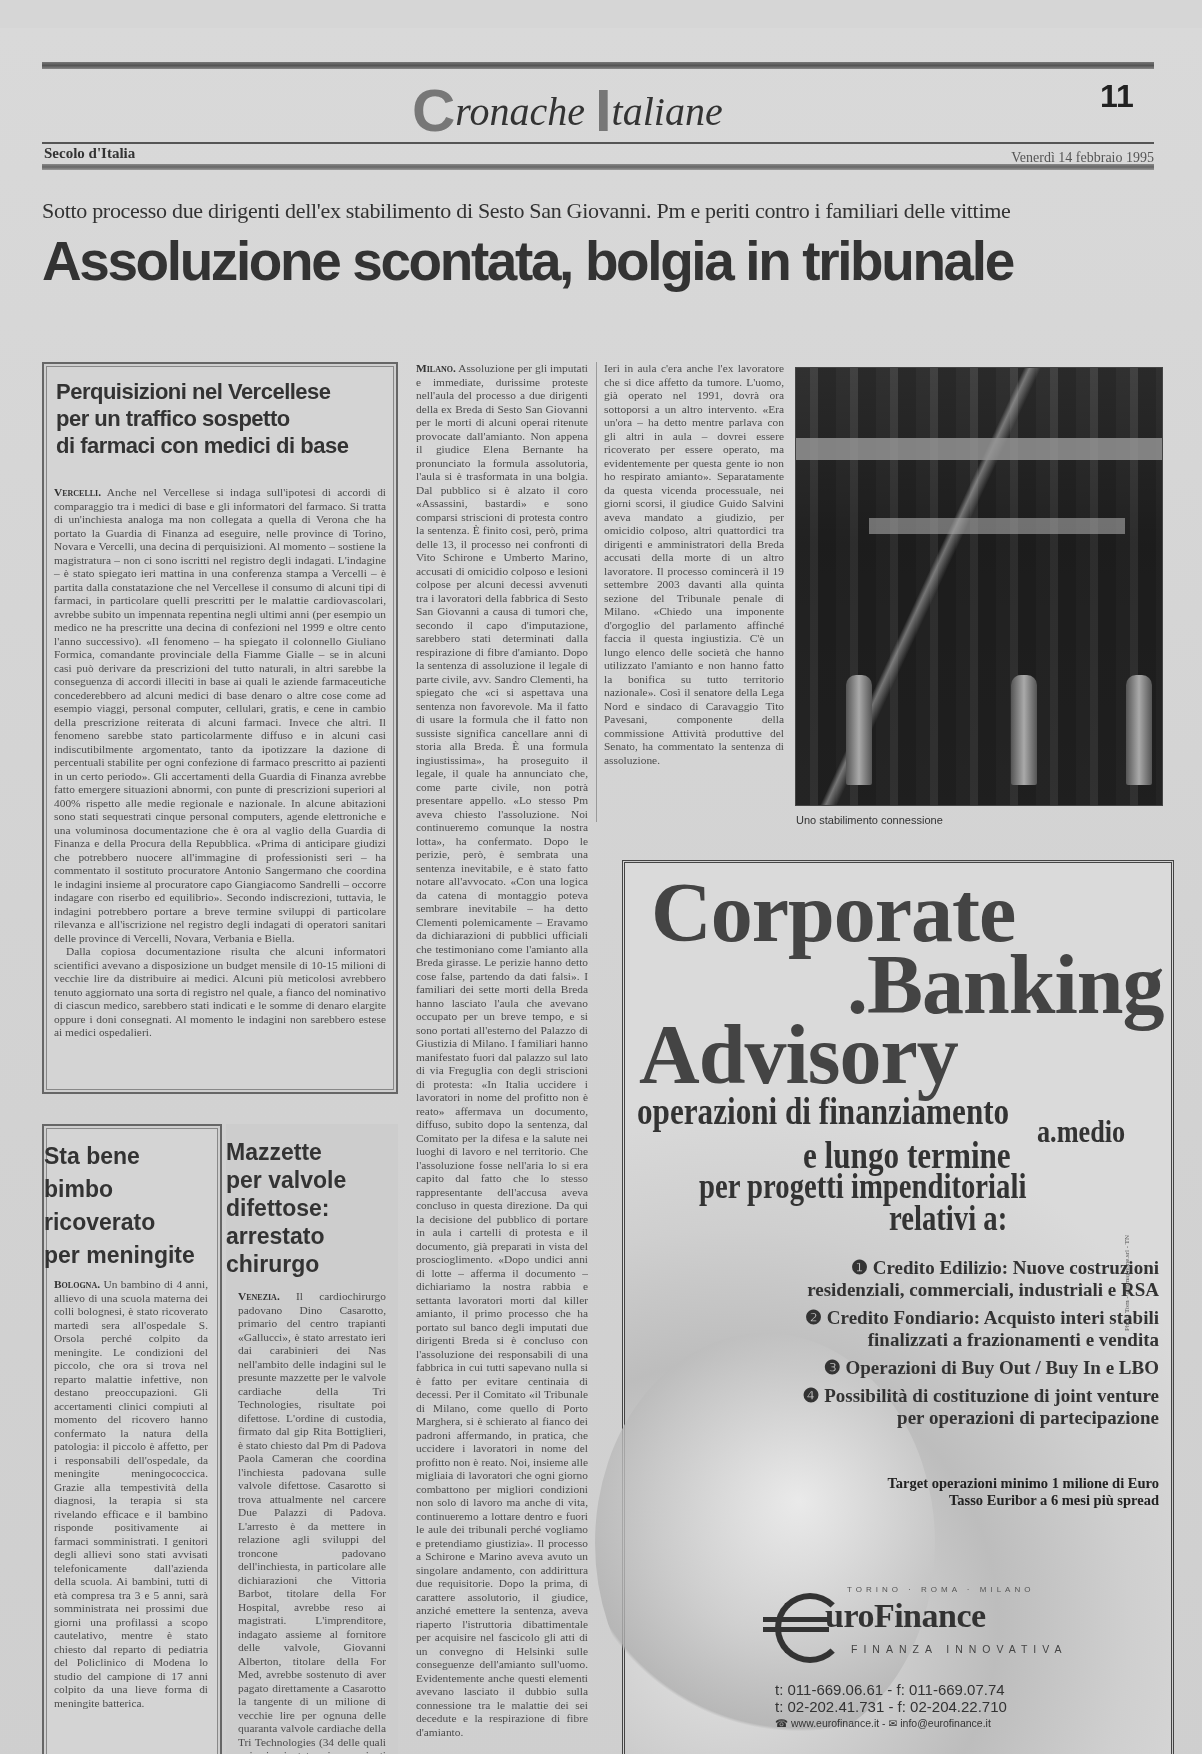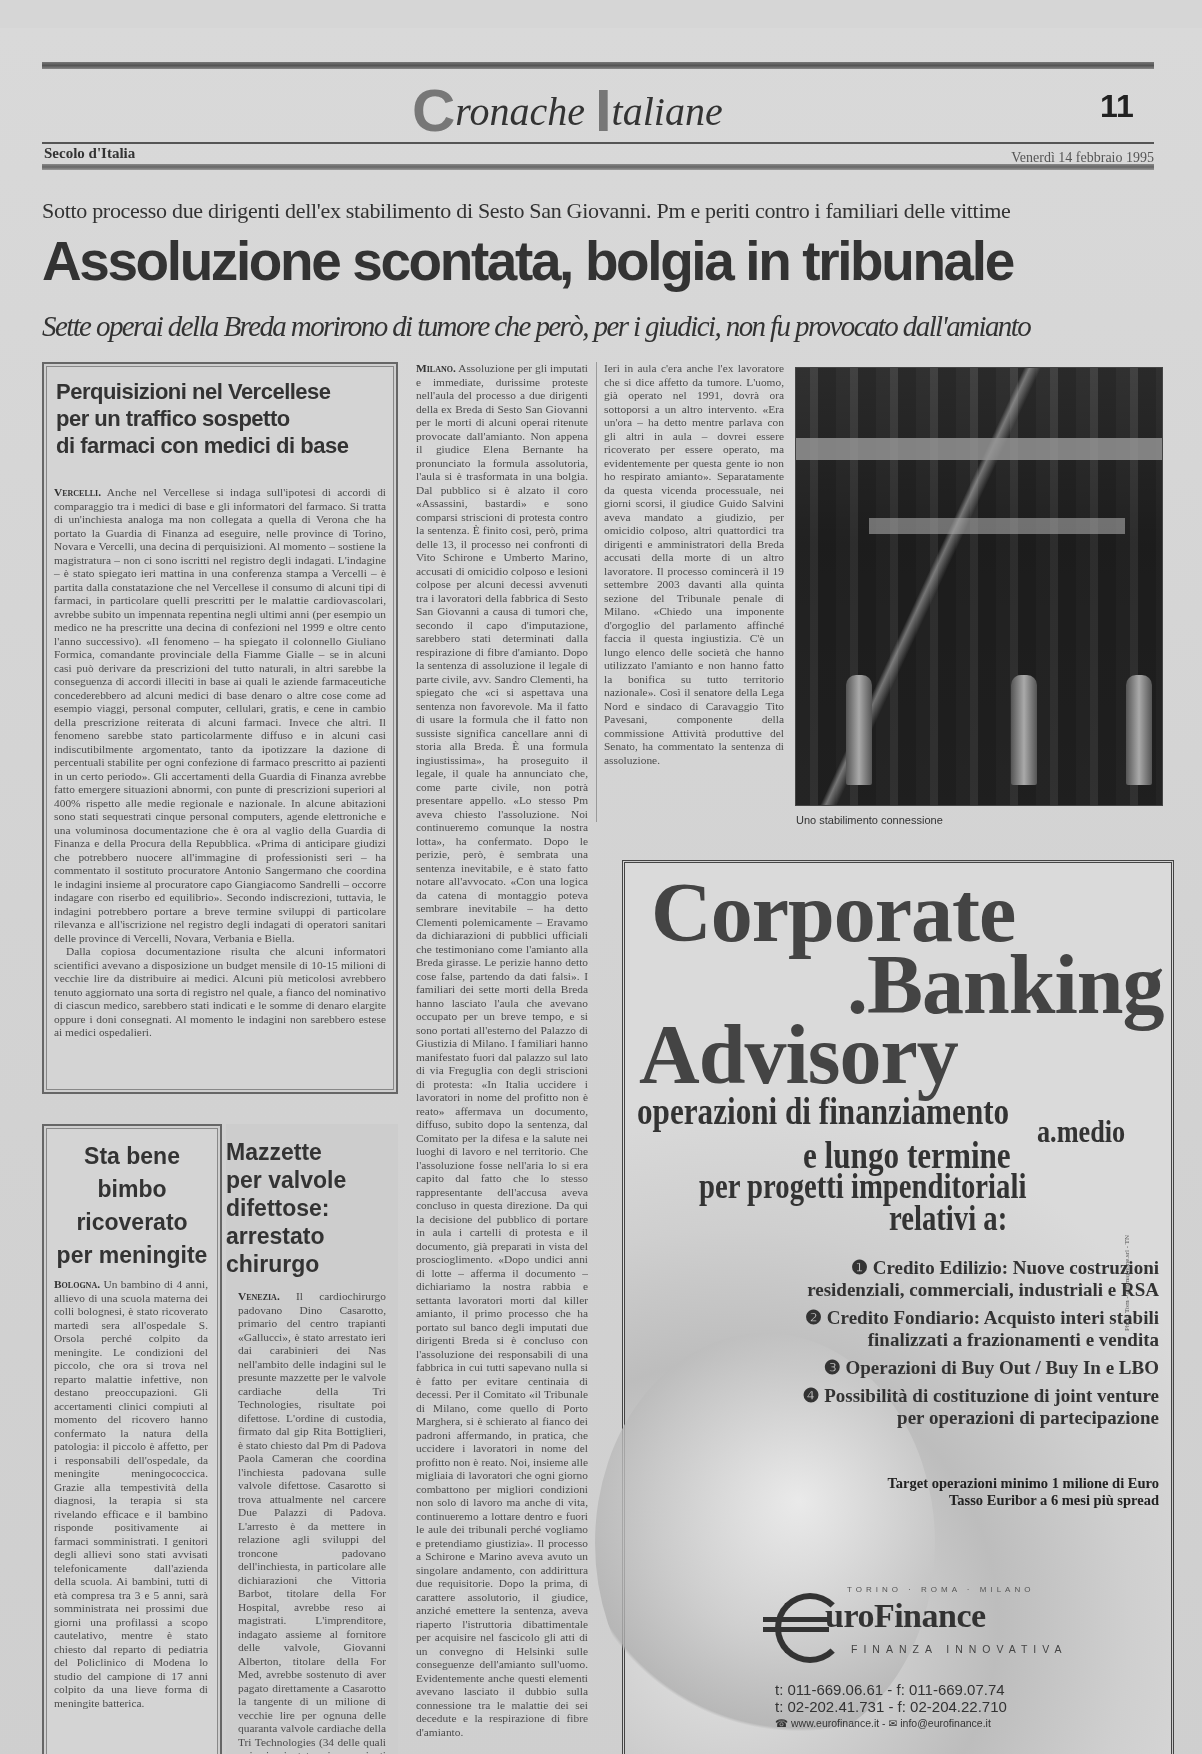--- a/index.html
+++ b/index.html
@@ -13,21 +13,21 @@
   .page { position:absolute; left:0; top:0; width:1202px; height:1754px;
     background:linear-gradient(180deg,#d9d9d9 0%,#d3d3d3 50%,#cfcfcf 100%);margin-top:28px; }
 
   
   .rule-top { position:absolute; left:42px; top:34px; width:1112px; height:7px;
     background:linear-gradient(180deg,#777 0%,#555 50%,#888 100%); }
   .section-title { position:absolute; left:412px; top:48px; width:380px; height:66px;
     font-family:"Liberation Serif", serif; font-style:italic; font-size:40px; color:#333;
     text-align:left; letter-spacing:0px; }
   .section-title .big { font-size:60px; font-style:normal; font-family:"Liberation Sans", sans-serif; color:#777; font-weight:bold; vertical-align:-6px; }
-  .page-num { position:absolute; left:1100px; top:60px; font-family:"Liberation Sans", sans-serif; font-weight:bold; font-size:32px; color:#222; }
+  .page-num { position:absolute; left:1100px; top:50px; font-family:"Liberation Sans", sans-serif; font-weight:bold; font-size:32px; color:#222; }
   .rule-mid { position:absolute; left:42px; top:114px; width:1112px; height:2px; background:#555; }
   .paper-name { position:absolute; left:44px; top:117px; font-size:15px; font-weight:bold; color:#333; }
   .issue-date { position:absolute; right:48px; top:122px; font-size:14px; color:#555; }
   .rule-under { position:absolute; left:42px; top:136px; width:1112px; height:6px;
     background:linear-gradient(180deg,#888 0%,#666 50%,#999 100%); }
 
   
   .kicker { position:absolute; left:42px; top:170px; width:1120px; font-size:22px; color:#333; letter-spacing:-0.3px; }
   .headline { position:absolute; left:42px; top:200px; width:1130px; font-family:"Liberation Sans", sans-serif;
     font-weight:bold; font-size:56px; letter-spacing:-2.4px; color:#333; transform:scaleX(0.98); transform-origin:left; }
@@ -36,21 +36,21 @@
   
   .box { position:absolute; border:2px solid #666; background:#d4d4d4; box-shadow: inset 0 0 0 2px #cfcfcf, inset 0 0 0 3px #888; }
   .box-vercelli { left:42px; top:334px; width:352px; height:728px; }
   .box-title { font-family:"Liberation Sans", sans-serif; font-weight:bold; color:#333; }
   .box-vercelli .box-title { position:absolute; left:12px; top:14px; font-size:22px; line-height:27px; letter-spacing:-0.5px; }
   .body-text { font-size:11.4px; line-height:13.5px; color:#4a4a4a; text-align:justify; }
   .box-vercelli .body-text { position:absolute; left:10px; top:122px; width:332px; }
   .dateline { font-variant:small-caps; font-weight:bold; color:#333; }
 
   .box-bologna { left:42px; top:1096px; width:176px; height:650px; }
-  .box-bologna .box-title { position:absolute; left:0; top:14px; width:176px; text-align:center; font-size:23px; line-height:33px; }
+  .box-bologna .box-title { position:absolute; left:0; top:14px; width:176px; font-size:23px; line-height:33px; }
   .box-bologna .body-text { position:absolute; left:12px; top:1248px; }
 
   .box-venezia { position:absolute; left:226px; top:1096px; width:172px; height:650px; background:#cdcdcd; }
   .box-venezia .box-title { position:absolute; left:0; top:14px; width:172px; text-align:left; font-size:23px; line-height:28px; }
 
   
   .col-milano { position:absolute; left:416px; top:334px; width:172px; }
   .col-milano2 { position:absolute; left:604px; top:334px; width:180px; }
 
   
@@ -109,21 +109,20 @@
     <span class="big">C</span><span>ronache </span><span class="big">I</span><span>taliane</span>
   </div>
   <div class="page-num">11</div>
   <div class="rule-mid"></div>
   <div class="paper-name">Secolo d'Italia</div>
   <div class="issue-date">Venerdì 14 febbraio 1995</div>
   <div class="rule-under"></div>
 
   <div class="kicker">Sotto processo due dirigenti dell'ex stabilimento di Sesto San Giovanni. Pm e periti contro i familiari delle vittime</div>
   <div class="headline">Assoluzione scontata, bolgia in tribunale</div>
-  <div class="subhead">Sette operai della Breda morirono di tumore che però, per i giudici, non fu provocato dall'amianto</div>
 
   <div class="box box-vercelli">
     <div class="box-title">
       <div>Perquisizioni nel Vercellese</div>
       <div>per un traffico sospetto</div>
       <div>di farmaci con medici di base</div>
     </div>
     <div class="body-text">
       <span class="dateline">Vercelli.</span>
       <span>Anche nel Vercellese si indaga sull'ipotesi di accordi di comparaggio tra i medici di base e gli informatori del farmaco. Si tratta di un'inchiesta analoga ma non collegata a quella di Verona che ha portato la Guardia di Finanza ad eseguire, nelle province di Torino, Novara e Vercelli, una decina di perquisizioni. Al momento – sostiene la magistratura – non ci sono iscritti nel registro degli indagati. L'indagine – è stato spiegato ieri mattina in una conferenza stampa a Vercelli – è partita dalla constatazione che nel Vercellese il consumo di alcuni tipi di farmaci, in particolare quelli prescritti per le malattie cardiovascolari, avrebbe subito un impennata repentina negli ultimi anni (per esempio un medico ne ha prescritte una decina di confezioni nel 1999 e oltre cento l'anno successivo). «Il fenomeno – ha spiegato il colonnello Giuliano Formica, comandante provinciale della Fiamme Gialle – se in alcuni casi può derivare da prescrizioni del tutto naturali, in altri sarebbe la conseguenza di accordi illeciti in base ai quali le aziende farmaceutiche concederebbero ad alcuni medici di base denaro o altre cose come ad esempio viaggi, personal computer, cellulari, gratis, e cene in cambio della prescrizione reiterata di alcuni farmaci. Invece che altri. Il fenomeno sarebbe stato particolarmente diffuso e in alcuni casi indiscutibilmente argomentato, tanto da ipotizzare la dazione di percentuali stabilite per ogni confezione di farmaco prescritto ai pazienti in un certo periodo». Gli accertamenti della Guardia di Finanza avrebbe fatto emergere situazioni abnormi, con punte di prescrizioni superiori al 400% rispetto alle medie regionale e nazionale. In alcune abitazioni sono stati sequestrati cinque personal computers, agende elettroniche e una voluminosa documentazione che è ora al vaglio della Guardia di Finanza e della Procura della Repubblica. «Prima di anticipare giudizi che potrebbero nuocere all'immagine di professionisti seri – ha commentato il sostituto procuratore Antonio Sangermano che coordina le indagini insieme al procuratore capo Giangiacomo Sandrelli – occorre indagare con riserbo ed equilibrio». Secondo indiscrezioni, tuttavia, le indagini potrebbero portare a breve termine sviluppi di particolare rilevanza e all'iscrizione nel registro degli indagati di operatori sanitari delle province di Vercelli, Novara, Verbania e Biella.</span>

